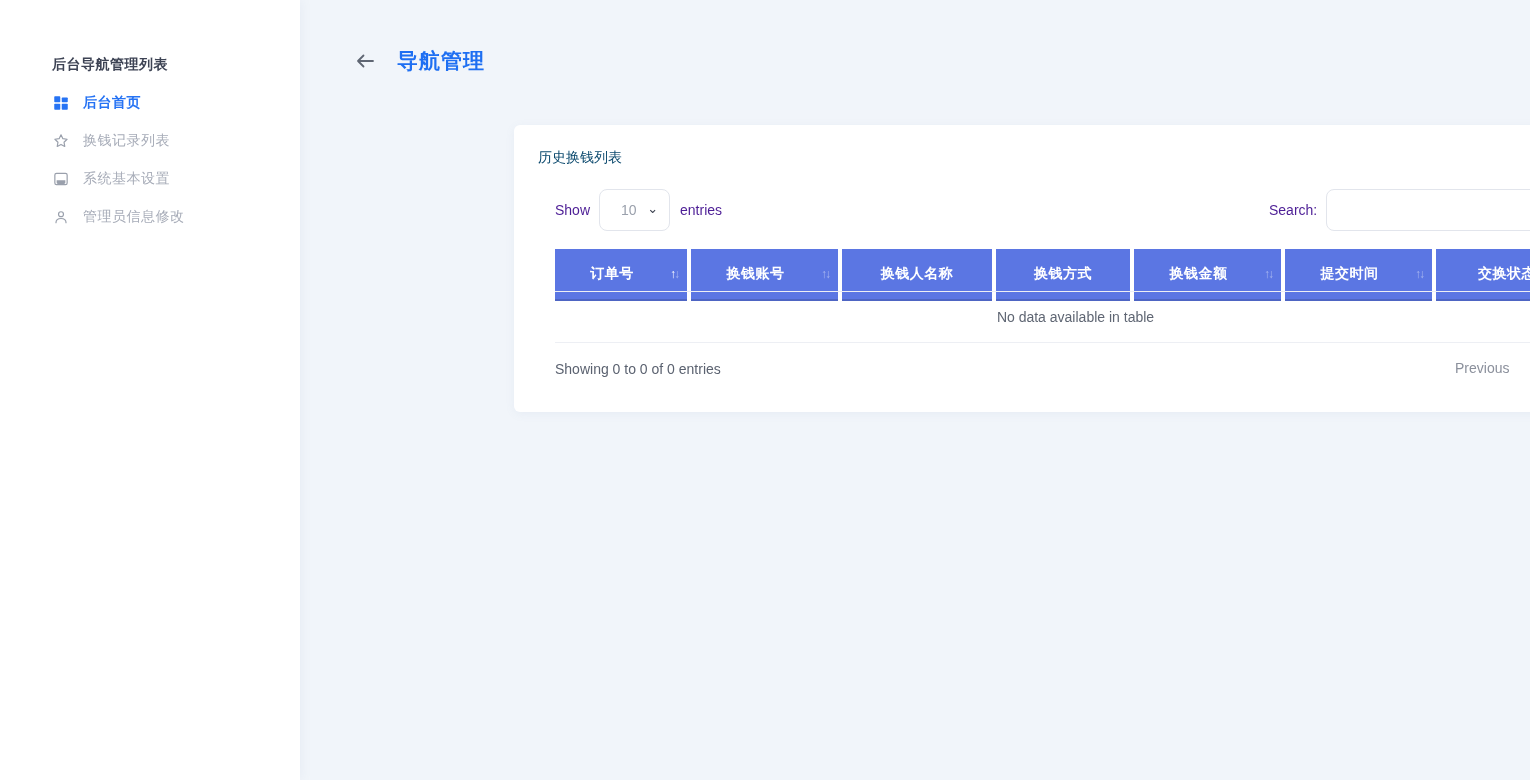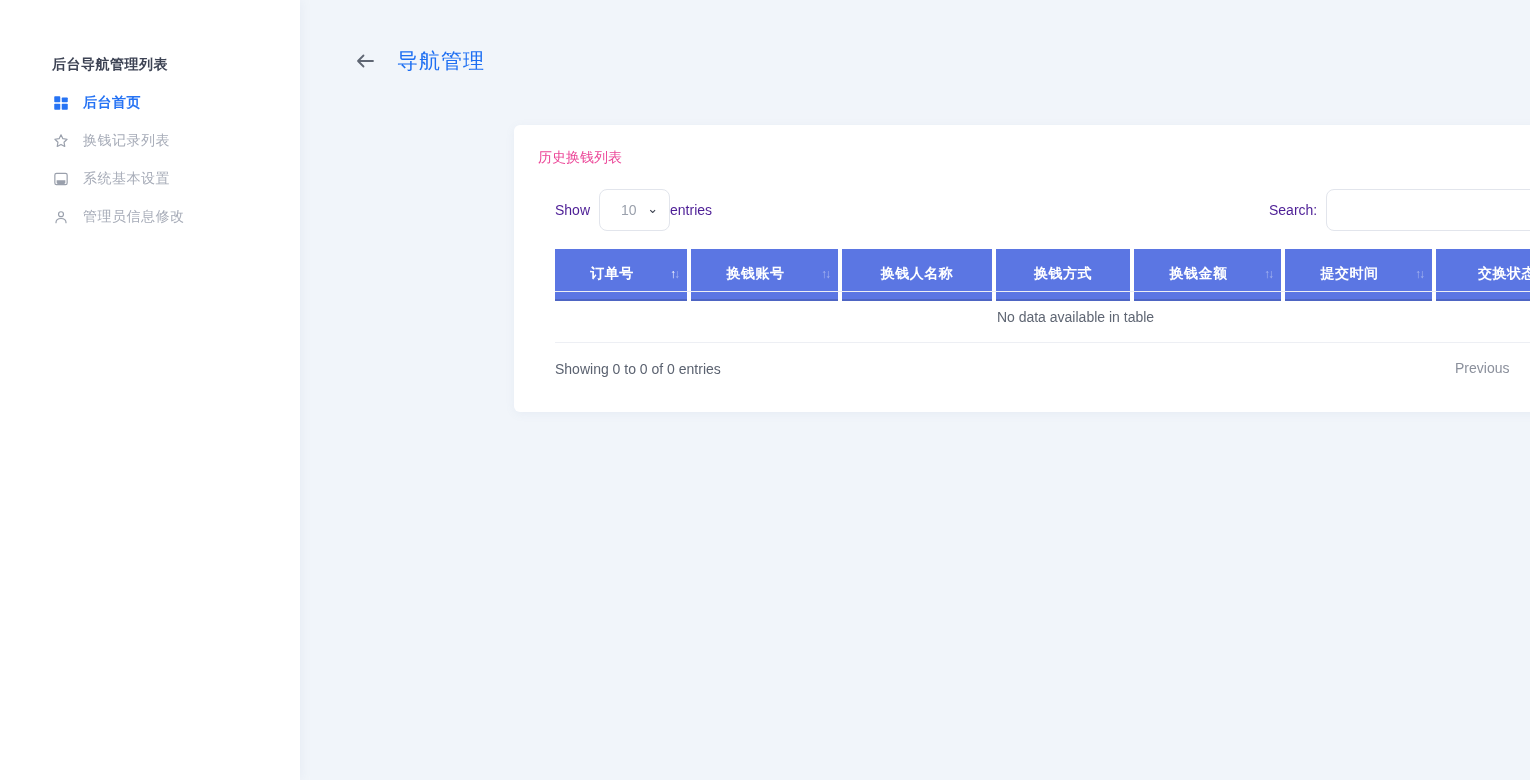--- a/index.html
+++ b/index.html
@@ -33,35 +33,35 @@
   .stroke-icon { stroke: #9aa0ac; fill: none; stroke-width: 1.6; stroke-linecap: round; stroke-linejoin: round; }
   .fill-icon  { fill: #9aa0ac; }
 
   
   .page-header {
     position: absolute; left: 353px; top: 47px;
     display: flex; align-items: center;
   }
   .back-btn { width: 24px; height: 24px; cursor: pointer; margin-right: 20px; }
   .back-btn svg { display: block; }
-  .page-title { font-size: 21px; font-weight: normal; color: #1e6ff2; letter-spacing: 1px; }
+  .page-title { font-size: 21px; font-weight: bold; color: #1e6ff2; letter-spacing: 1px; }
 
   
   .card {
     position: absolute; left: 514px; top: 125px; width: 1120px; height: 287px;
     background: #ffffff; border-radius: 6px;
     box-shadow: 0 2px 10px rgba(120,140,180,0.08);
   }
-  .card-title { position: absolute; left: 24px; top: 24px; font-size: 14px; color: #ec4899; }
+  .card-title { position: absolute; left: 24px; top: 24px; font-size: 14px; color: #0c4a6e; }
 
   
   .show-group { position: absolute; left: 41px; top: 64px; height: 42px; display: flex; align-items: center; }
   .ctl-label { font-size: 14px; color: #4c1d95; }
   .select-box {
-    width: 71px; height: 42px; margin: 0 0 0 9px;
+    width: 71px; height: 42px; margin: 0 10px 0 9px;
     border: 1px solid #e2e5ec; border-radius: 8px; background: #fff;
     display: flex; align-items: center; justify-content: space-between;
     padding: 0 11px 0 21px; cursor: pointer;
   }
   .select-value { font-size: 14px; color: #9aa0ac; }
   .select-chevron { font-size: 13px; color: #3c4250; line-height: 1; margin-top: -4px; }
   .search-group { position: absolute; left: 755px; top: 64px; height: 42px; display: flex; align-items: center; }
   .search-input {
     width: 240px; height: 42px; margin-left: 9px;
     border: 1px solid #e2e5ec; border-radius: 8px; background: #fff;

